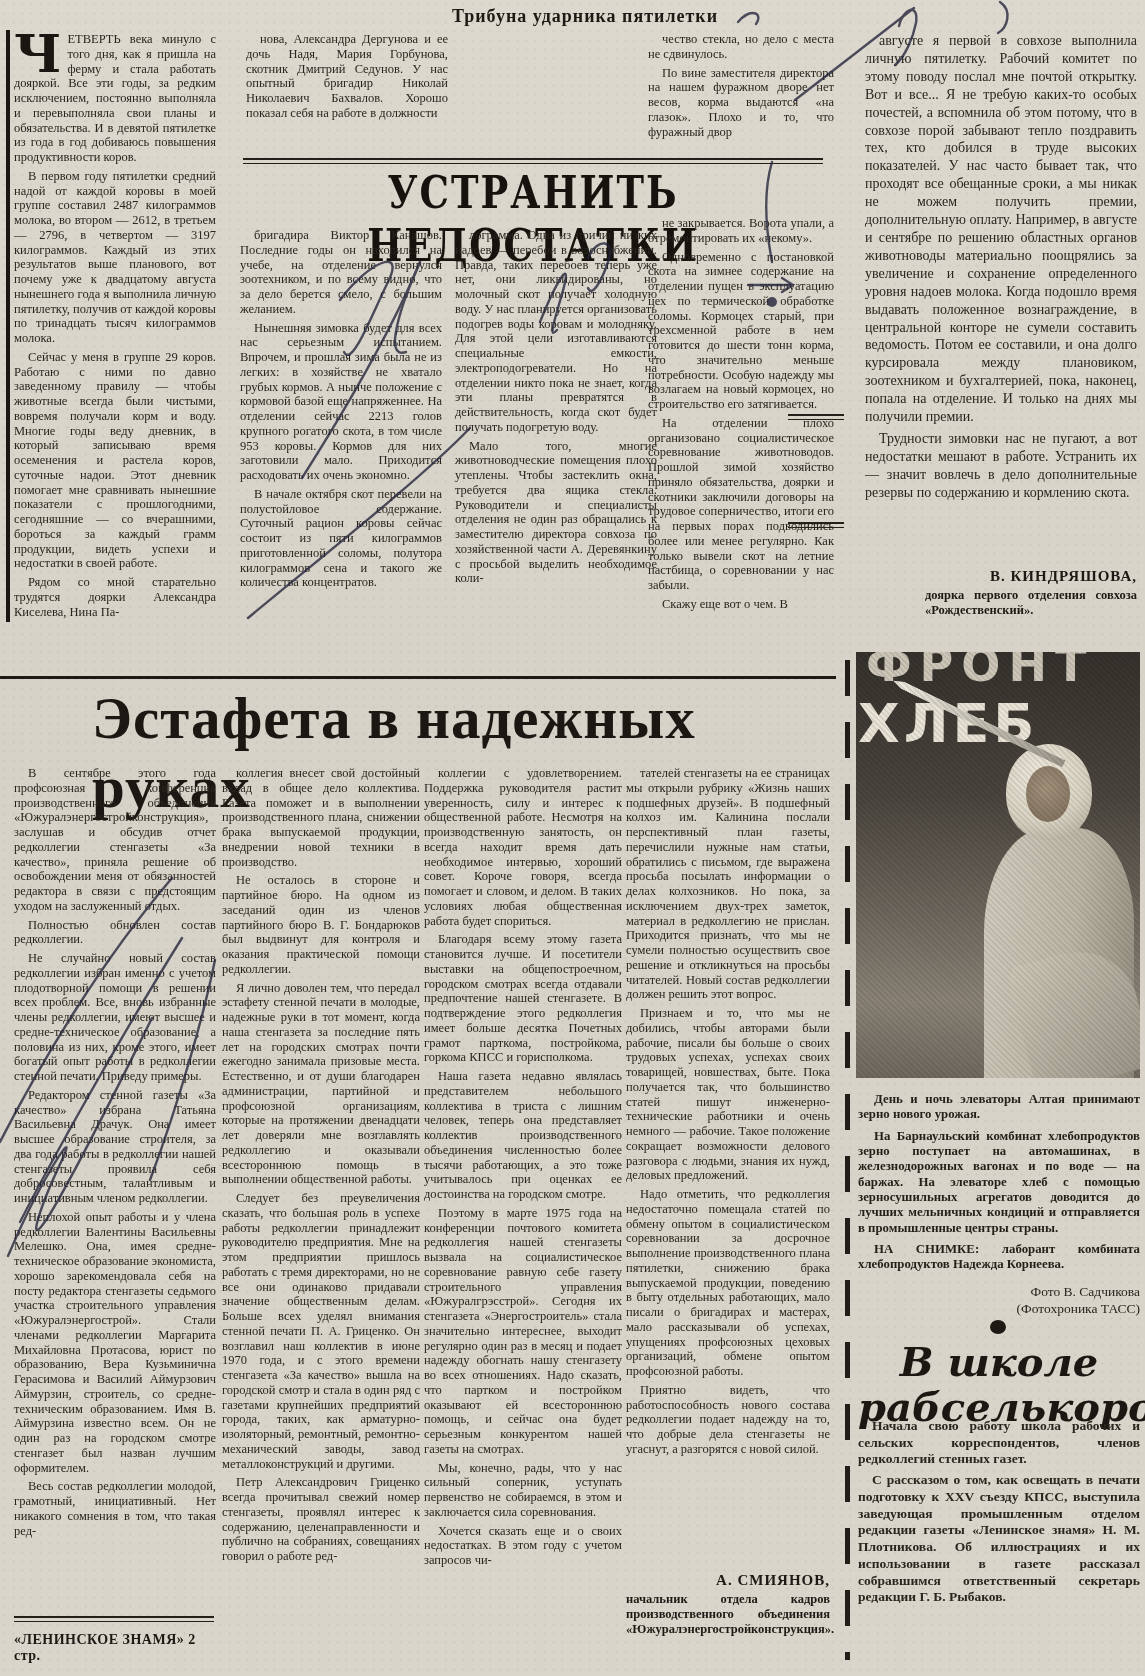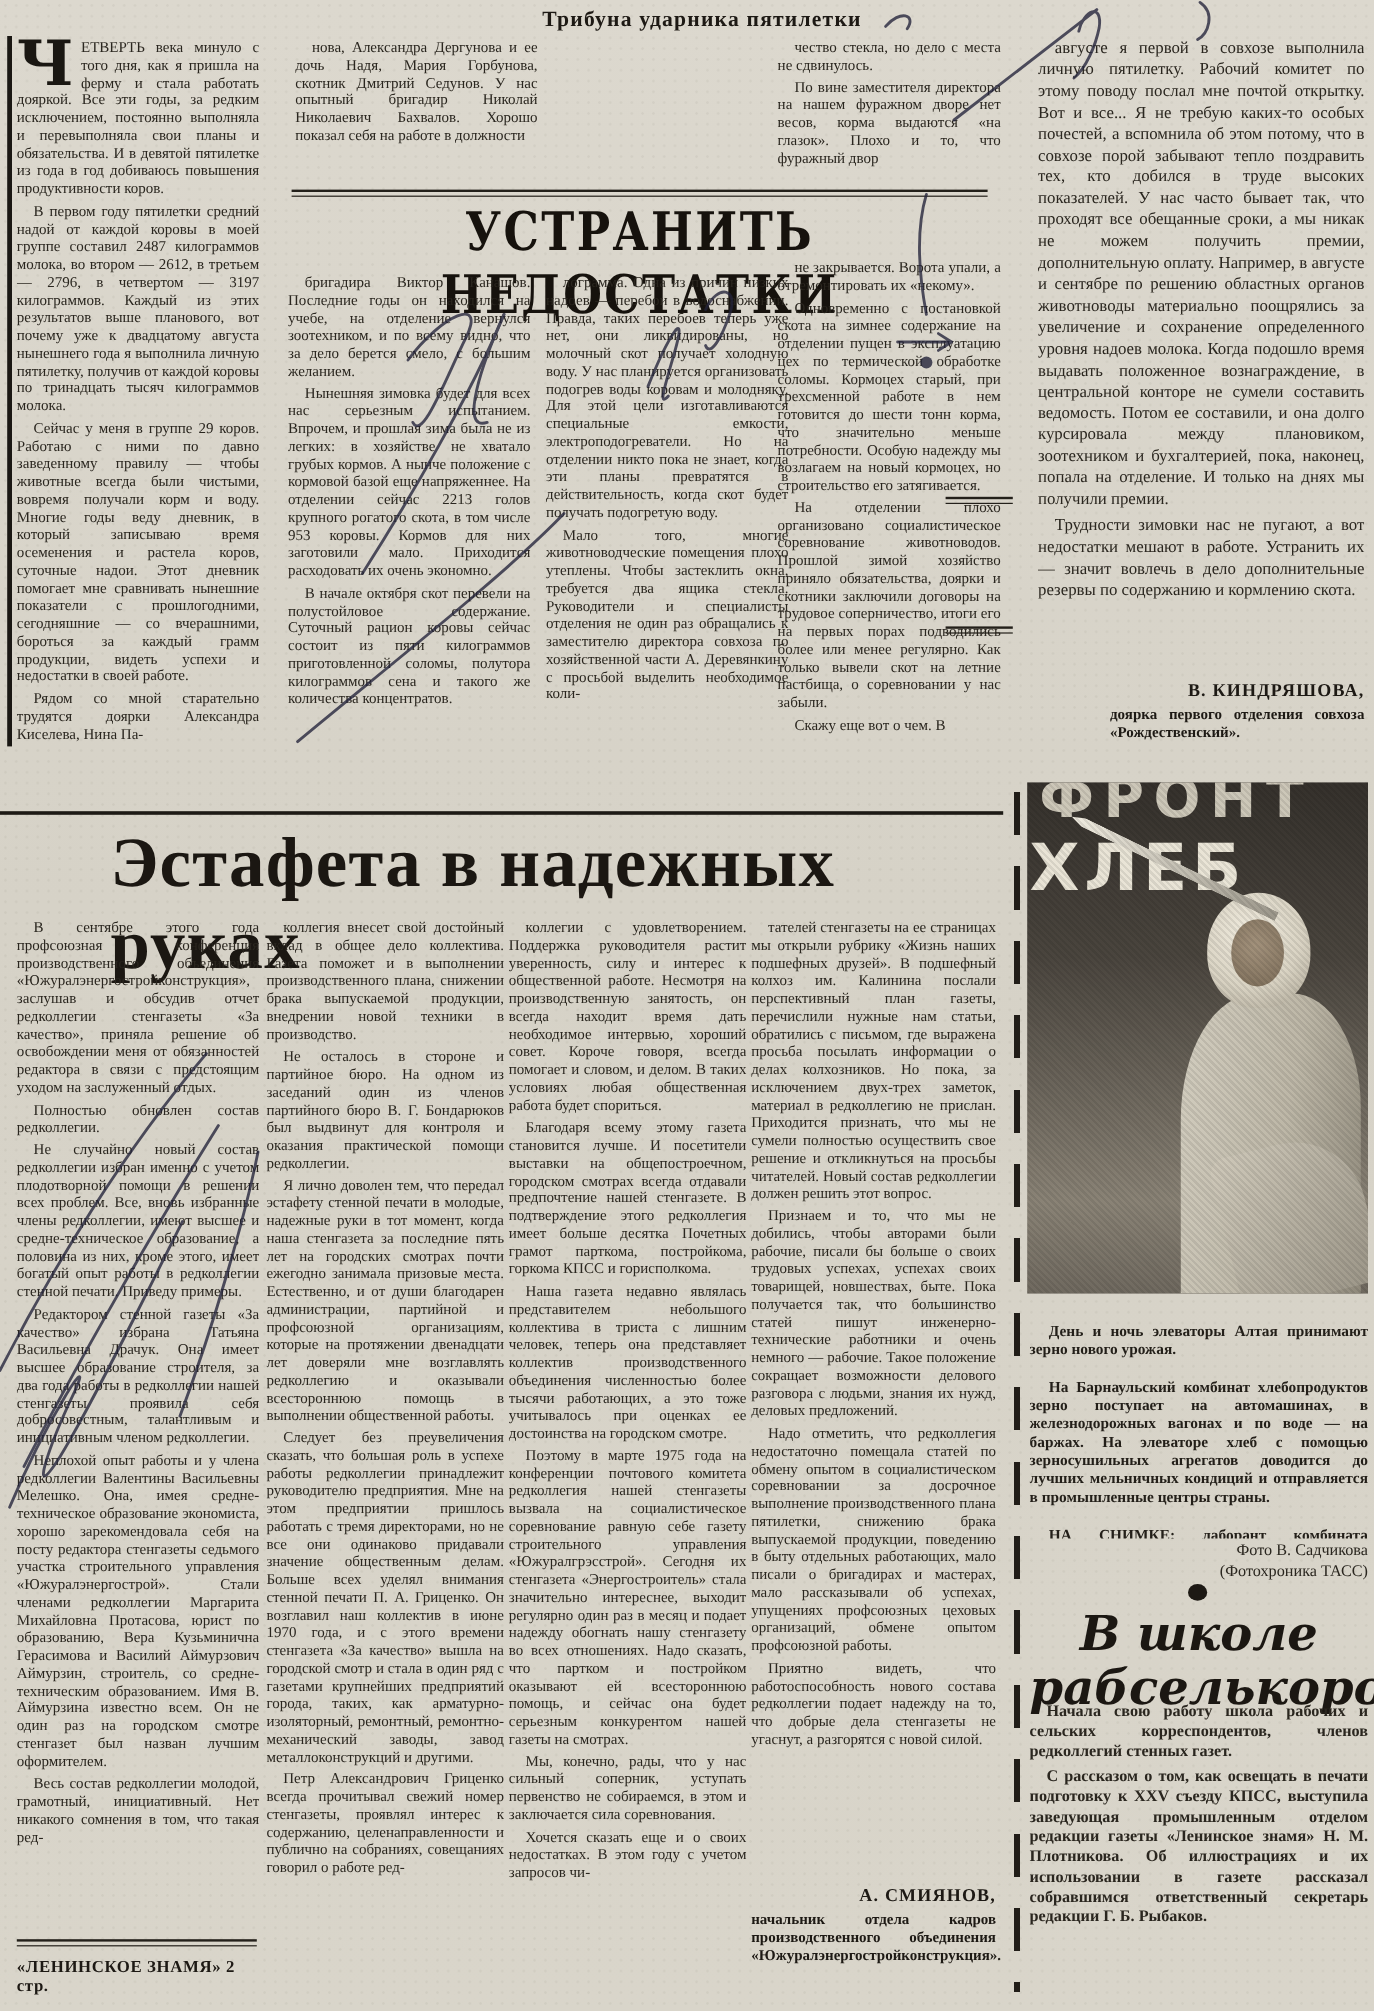--- a/index.html
+++ b/index.html
@@ -54,21 +54,21 @@
   .coat{position:absolute;left:128px;top:176px;width:150px;height:250px;border-radius:42% 38% 0 0;
         background:linear-gradient(100deg,#d3cec0 0%,#bdb7a7 55%,#8f897b 100%);}
   .probe{position:absolute;left:18px;top:108px;width:190px;height:8px;
          background:linear-gradient(90deg,#f0ece0,#9b968a);
          clip-path:polygon(0 50%,6% 0,100% 0,100% 100%,6% 100%);
          transform:rotate(26deg);transform-origin:right center;}
   .sack{position:absolute;right:0px;top:300px;width:120px;height:130px;border-radius:14px 60px 0 0;
         background:linear-gradient(135deg,#cfc9ba,#9a9486);transform:rotate(-14deg);}
   .caption{position:absolute;left:858px;top:1086px;width:282px;font-weight:bold;
            font-size:12.8px;line-height:1.2;text-align:justify;color:#231f19;overflow:hidden;height:196px;}
-  .caption p{margin:16px 0 2px;text-indent:16px;}
+  .caption p{margin:6px 0 2px;text-indent:16px;}
   .credit{position:absolute;left:858px;top:1284px;width:282px;text-align:right;
           font-size:13.5px;color:#2a261f;line-height:1.25;}
   .bullet{position:absolute;left:990px;top:1320px;width:16px;height:14px;border-radius:50%;
           background:#1d1914;}
   .school-title{position:absolute;left:858px;top:1340px;width:282px;text-align:center;
           font-family:"DejaVu Serif",serif;font-style:italic;font-weight:bold;font-size:40px;
           line-height:1.12;color:#1b1712;}
   .footer{position:absolute;left:14px;top:1632px;width:202px;font-weight:bold;font-size:14px;
           letter-spacing:.5px;color:#1d1914;}
   .ink{position:absolute;inset:0;pointer-events:none;}

